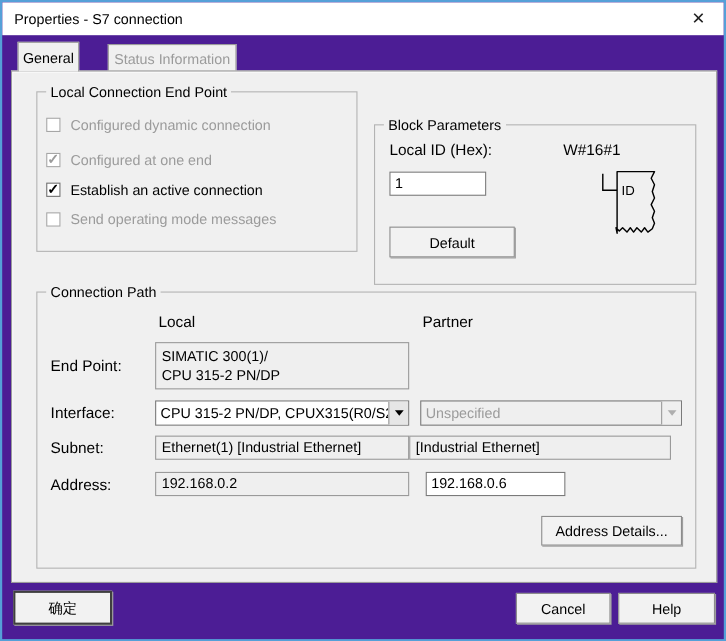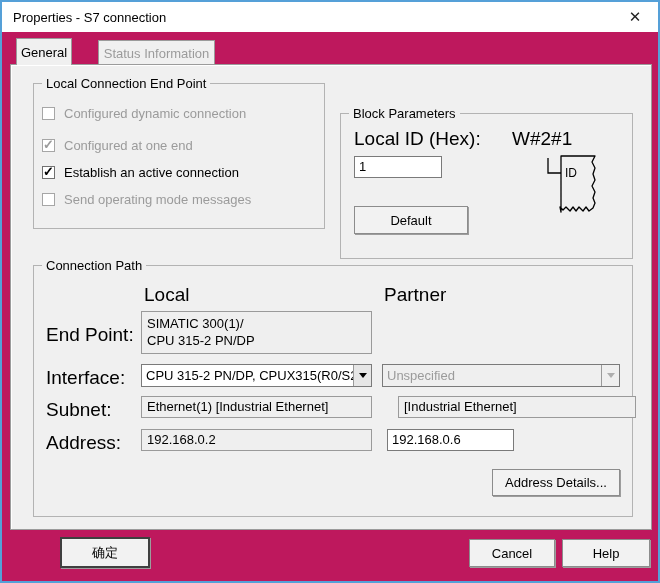--- a/index.html
+++ b/index.html
@@ -1,21 +1,21 @@
 <!DOCTYPE html>
 <html><head>
 <meta charset="utf-8">
 <style>
   * { margin:0; padding:0; box-sizing:border-box; }
   html,body { background:#cfcfcf; }
   body { font-family:"Liberation Sans", sans-serif; }
 
   .window{
     position:relative; width:660px; height:583px;
-    background:#be185d; border:2px solid #55a0d8;
+    background:#4c1d95; border:2px solid #55a0d8;
     overflow:hidden;
   }
   .titlebar{
     position:absolute; left:0; top:0; right:0; height:30px;
     background:#ffffff; display:flex; align-items:center;
   }
   .titlebar .title{ margin-left:11px; font-size:13px; color:#000; }
   .close-btn{
     position:absolute; right:6px; top:0; width:34px; height:30px;
     display:flex; align-items:center; justify-content:center;
@@ -48,40 +48,40 @@
     position:relative; flex:none; }
   .checkrow.disabled .cbox{ border-color:#a6a6a6; }
   .cbox.checked::after{
     content:"✓"; position:absolute; left:0px; top:-3px;
     font-size:13px; font-weight:bold; color:#000;
   }
   .checkrow.disabled .cbox.checked::after{ color:#9b9b9b; }
   .checkrow .cblabel{ margin-left:9px; font-size:13px; color:#000; white-space:nowrap; }
   .checkrow.disabled .cblabel{ color:#9b9b9b; }
 
-  .lbl{ position:absolute; font-size:19px; color:#000; white-space:nowrap; }
+  .lbl{ position:absolute; font-size:14px; color:#000; white-space:nowrap; }
 
   .textinput{
     position:absolute; background:#fff; border:1px solid #7a7a7a;
     font-size:13px; color:#000; padding:2px 4px;
   }
   .ro-box{
     position:absolute; background:#efefef; border:1px solid #9a9a9a;
     font-size:13px; color:#000; padding:2px 5px; overflow:hidden; white-space:nowrap;
   }
   .multiline{ white-space:normal; line-height:17px; padding-top:3px; }
 
   .btn{
     position:absolute; background:#f2f2f2; border:1px solid #8c8c8c;
     box-shadow:1px 1px 0 #9d9d9d;
     font-size:13px; color:#000;
     display:flex; align-items:center; justify-content:center; cursor:pointer;
     font-family:"Liberation Sans", sans-serif;
   }
-  .btn.default-btn{ border:2px solid #3f3f3f;margin-left:48px; }
+  .btn.default-btn{ border:2px solid #3f3f3f; }
 
   .combo{
     position:absolute; background:#fff; border:1px solid #7a7a7a;
     font-size:13px; color:#000; display:flex; align-items:center;
     padding-left:4px; cursor:pointer;
   }
   .combo .combo-text{ flex:1; overflow:hidden; white-space:nowrap; }
   .combo .combo-arrow{
     flex:none; width:18px; align-self:stretch; background:#e6e6e6;
     border-left:1px solid #9a9a9a; display:flex; align-items:center; justify-content:center;
@@ -140,21 +140,21 @@
       <div class="checkrow" style="top:81px;">
         <span class="cbox checked"></span>
         <span class="cblabel">Establish an active connection</span>
       </div>
     </div>
 
     <div class="groupbox" style="left:329px; top:18px; width:293px; height:146px;margin-top:30px;">
       <span class="legend">Block Parameters</span>
 
       <span class="lbl" style="left:13px; top:14px;">Local ID (Hex):</span>
-      <span class="lbl" style="left:171px; top:14px;">W#2#1</span>
+      <span class="lbl" style="left:171px; top:14px;">W#16#1</span>
 
       <div class="textinput" style="left:13px; top:42px; width:88px; height:22px;">
         <span>1</span>
       </div>
 
       <div class="btn" style="left:13px; top:92px; width:114px; height:28px;">
         <span>Default</span>
       </div>
 
       <svg style="position:absolute; left:204px; top:36px;" width="66" height="74" viewBox="0 0 66 74">
@@ -184,21 +184,21 @@
       </div>
       <div class="combo disabled" style="left:348px; top:98px; width:238px; height:23px;">
         <span class="combo-text">Unspecified</span>
         <span class="combo-arrow"></span>
       </div>
 
       <span class="lbl" style="left:12px; top:133px;">Subnet:</span>
       <div class="ro-box" style="left:107px; top:130px; width:231px; height:22px;">
         <span>Ethernet(1) [Industrial Ethernet]</span>
       </div>
-      <div class="ro-box" style="left:364px; top:130px; width:238px; height:22px;">
+      <div class="ro-box" style="left:338px; top:130px; width:238px; height:22px;">
         <span>[Industrial Ethernet]</span>
       </div>
 
       <span class="lbl" style="left:12px; top:166px;">Address:</span>
       <div class="ro-box" style="left:107px; top:163px; width:231px; height:22px;">
         <span>192.168.0.2</span>
       </div>
       <div class="textinput" style="left:353px; top:163px; width:127px; height:22px;">
         <span>192.168.0.6</span>
       </div>

